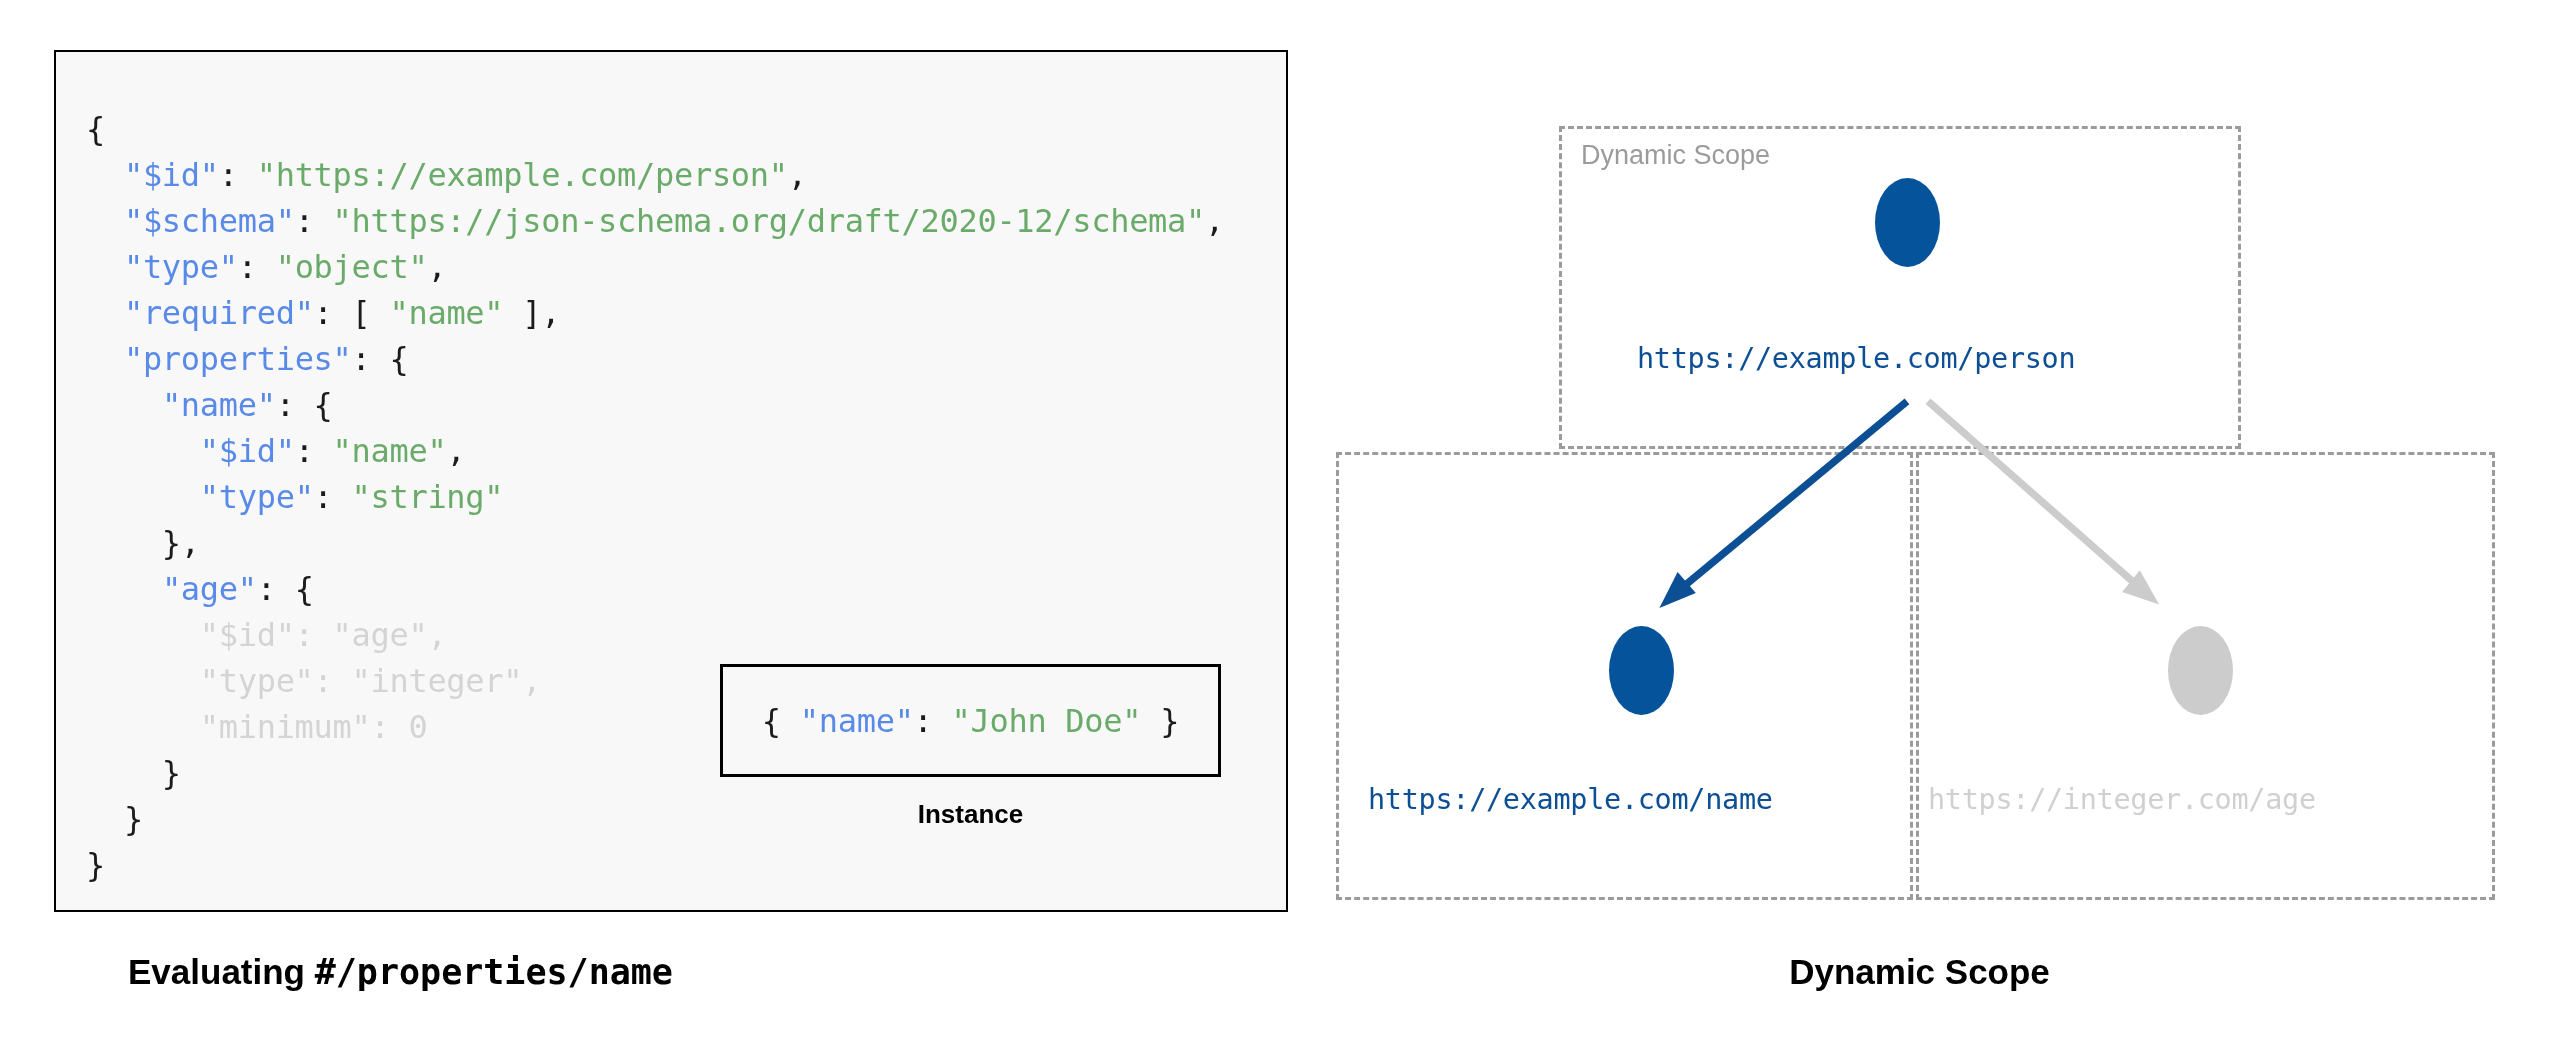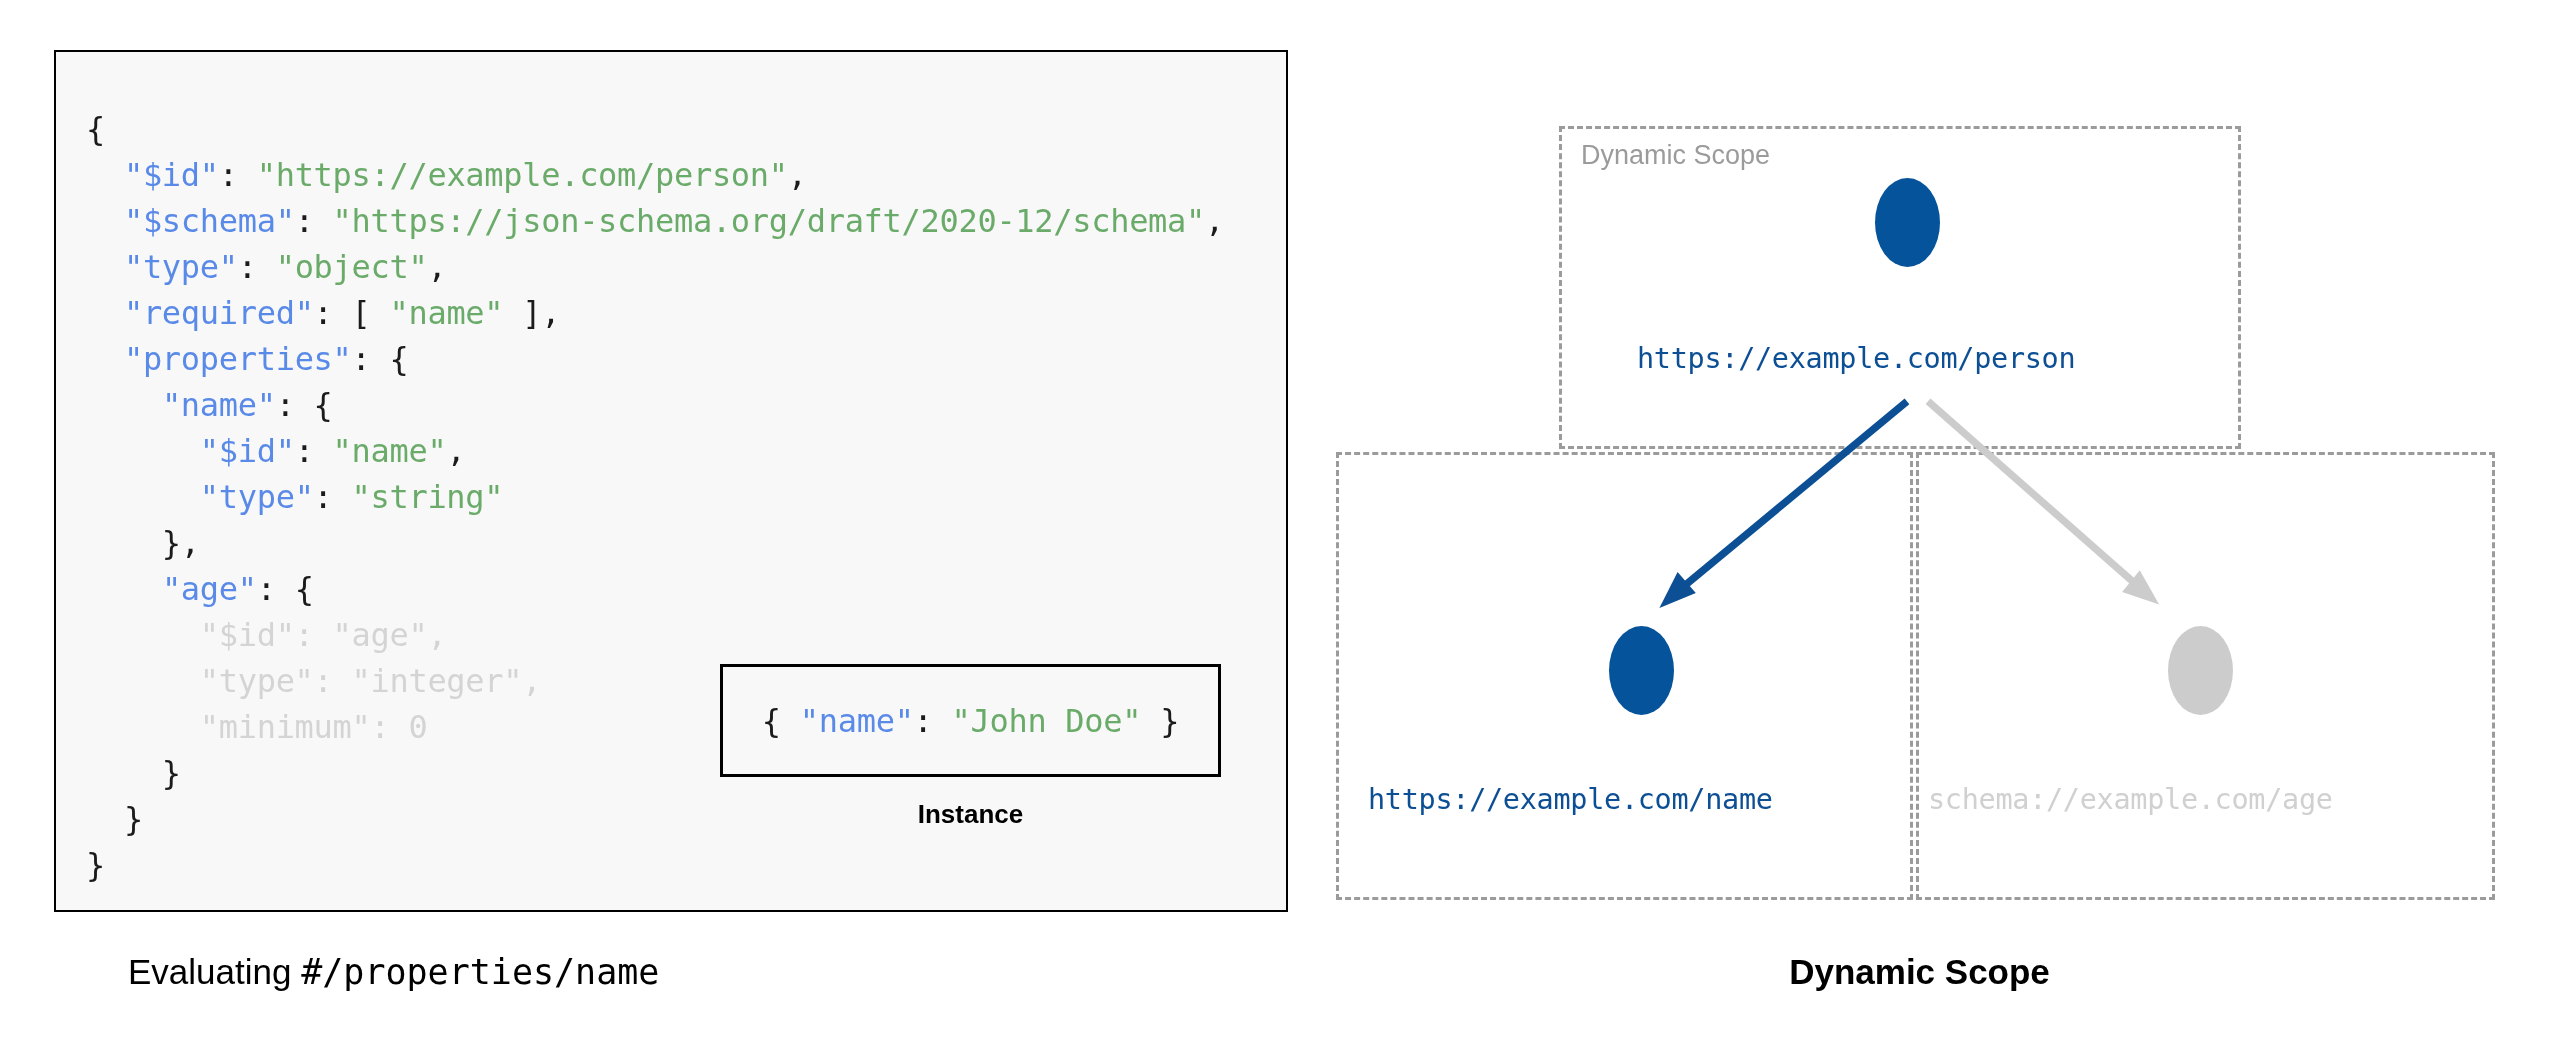--- a/index.html
+++ b/index.html
@@ -78,25 +78,25 @@
 
   #left-caption {
     position: absolute;
     left: 128px; top: 952px;
     font-size: 35px;
     color: #000000;
     white-space: pre;
   }
   #left-caption .cap-bold {
     font-family: "Liberation Sans", sans-serif;
-    font-weight: normal;
+    font-weight: bold;
   }
   #left-caption .cap-mono {
     font-family: "DejaVu Sans Mono", "Liberation Mono", monospace;
-    font-weight: normal;
+    font-weight: bold;
     text-align: center;
   }
 
   
   #right-panel {
     position: absolute;
     left: 1295px; top: 0;
     width: 1249px; height: 1053px;
   }
 
@@ -183,20 +183,20 @@
       <polygon points="1518,1062 1453,1040 1484,1002" fill="#cccccc"></polygon>
     </g>
   </svg>
 
   <div class="node-circle" id="node-person" style="background: rgb(5, 83, 154);"></div>
   <div class="node-circle" id="node-name" style="background: rgb(5, 83, 154);"></div>
   <div class="node-circle" id="node-age" style="background: rgb(204, 204, 204);"></div>
 
   <div class="node-label" id="label-person">https://example.com/person</div>
   <div class="node-label" id="label-name">https://example.com/name</div>
-  <div class="node-label" id="label-age">schema://example.com/age</div>
+  <div class="node-label" id="label-age">https://integer.com/age</div>
 
   <div style="position:absolute; left:0; top:952px; width:1249px; text-align:center;
               font-family:'Liberation Sans',sans-serif; font-weight:bold;
               font-size:35px; color:#000;">Dynamic Scope</div>
 
 </div>
 
 
 </body></html>

